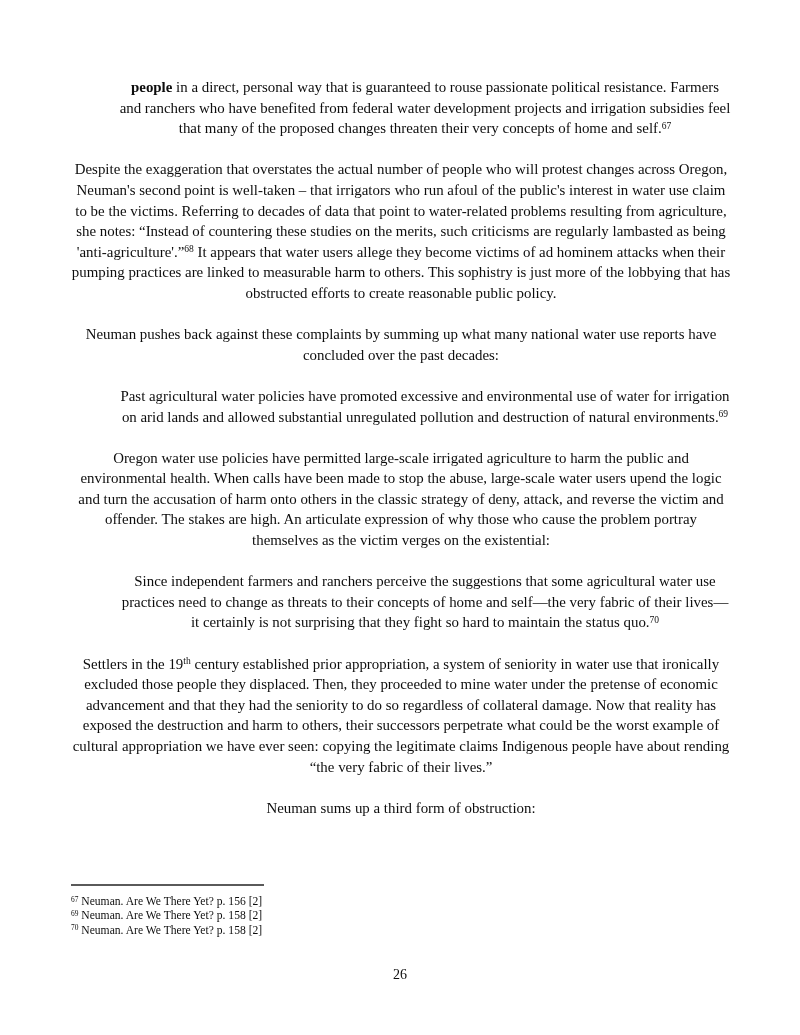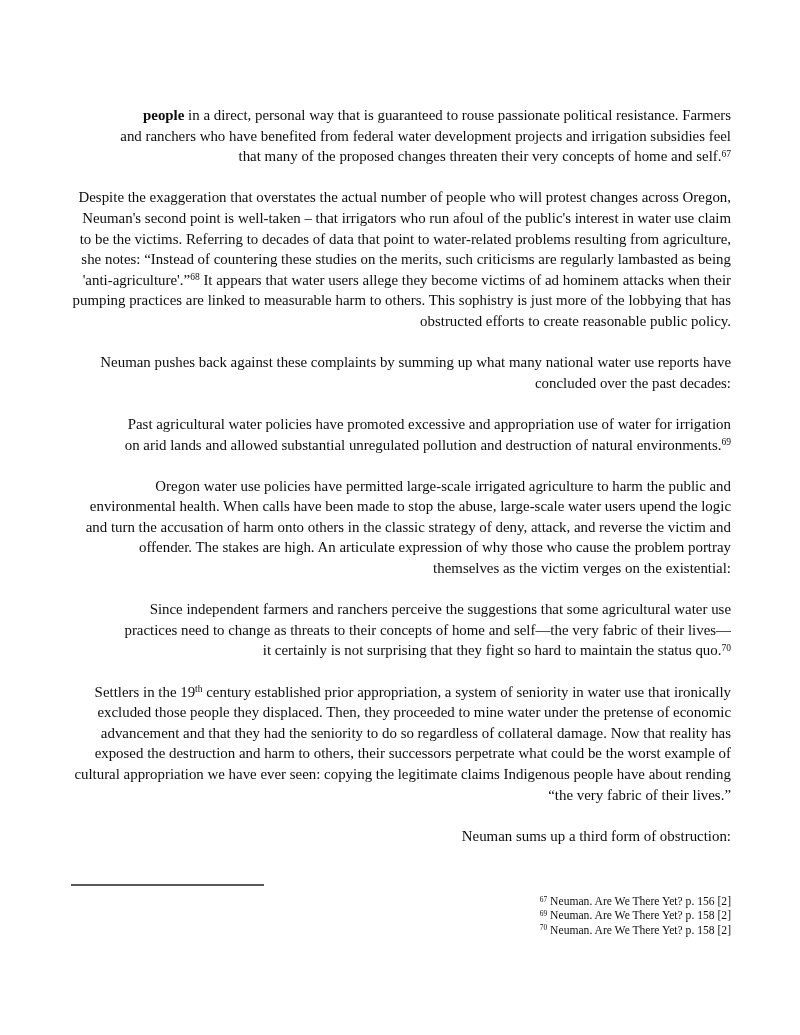--- a/index.html
+++ b/index.html
@@ -16,22 +16,21 @@
     font-family: "Liberation Serif", "DejaVu Serif", serif;
     overflow: hidden;
   }
   .body-text {
     position: absolute;
     top: 77px;
     left: 71px;
     width: 660px;
     font-size: 14.9px;
     line-height: 20.6px;
-    text-align: right;
-    margin-top: 28px;
+    text-align: center;
   }
   .paragraph {
     margin: 0 0 20.6px 0;
   }
   .blockquote {
     margin: 0 0 20.6px 48px;
   }
   .bold { font-weight: bold; }
   .italic { }
   .body-text sup, .footnote sup {
@@ -39,21 +38,20 @@
     line-height: 0;
     vertical-align: baseline;
     position: relative;
     top: -0.45em;
   }
   .footnote-area {
     position: absolute;
     left: 71px;
     top: 884px;
     width: 660px;
-    text-align: right;
   }
   .footnote-rule {
     width: 193px;
     height: 0;
     border-top: 2px solid #5a5a5a;
     margin-bottom: 9px;
   }
   .footnote {
     font-size: 11.6px;
     line-height: 14.4px;
@@ -68,27 +66,28 @@
   }
 </style>
 </head>
 <body>
 
 <div class="page">
   <div class="body-text">
       <div class="blockquote"><span class="bold">people</span><span> in a direct, personal way that is guaranteed to rouse passionate political resistance. Farmers and ranchers who have benefited from federal water development projects and irrigation subsidies feel that many of the proposed changes threaten their very concepts of home and self.</span><sup>67</sup></div>
       <div class="paragraph"><span>Despite the exaggeration that overstates the actual number of people who will protest changes across Oregon, Neuman's second point is well-taken – that irrigators who run afoul of the public's interest in water use claim to be the victims. Referring to decades of data that point to water-related problems resulting from agriculture, she notes: “Instead of countering these studies on the merits, such criticisms are regularly lambasted as being 'anti-agriculture'.”</span><sup>68</sup><span> It appears that water users allege they become victims of </span><span class="italic">ad hominem</span><span> attacks when their pumping practices are linked to measurable harm to others. This sophistry is just more of the lobbying that has obstructed efforts to create reasonable public policy.</span></div>
       <div class="paragraph"><span>Neuman pushes back against these complaints by summing up what many national water use reports have concluded over the past decades:</span></div>
-      <div class="blockquote"><span>Past agricultural water policies have promoted excessive and appropriation use of water for irrigation on arid lands and allowed substantial unregulated pollution and destruction of natural environments.</span><sup>69</sup></div>
+      <div class="blockquote"><span>Past agricultural water policies have promoted excessive and environmental use of water for irrigation on arid lands and allowed substantial unregulated pollution and destruction of natural environments.</span><sup>69</sup></div>
       <div class="paragraph"><span>Oregon water use policies have permitted large-scale irrigated agriculture to harm the public and environmental health. When calls have been made to stop the abuse, large-scale water users upend the logic and turn the accusation of harm onto others in the classic strategy of </span><span class="italic">deny, attack, and reverse the victim and offender</span><span>. The stakes are high. An articulate expression of why those who cause the problem portray themselves as the victim verges on the existential:</span></div>
       <div class="blockquote"><span>Since independent farmers and ranchers perceive the suggestions that some agricultural water use practices need to change as threats to their concepts of home and self—the very fabric of their lives—it certainly is not surprising that they fight so hard to maintain the status quo.</span><sup>70</sup></div>
       <div class="paragraph"><span>Settlers in the 19</span><sup>th</sup><span> century established prior appropriation, a system of seniority in water use that ironically excluded those people they displaced. Then, they proceeded to mine water under the pretense of economic advancement and that they had the seniority to do so regardless of collateral damage. Now that reality has exposed the destruction and harm to others, their successors perpetrate what could be the worst example of cultural appropriation we have ever seen: copying the legitimate claims Indigenous people have about rending “the very fabric of their lives.”</span></div>
       <div class="paragraph"><span>Neuman sums up a third form of obstruction:</span></div>
     </div>
   <div class="footnote-area">
     <div class="footnote-rule"></div>
     <div>
         <div class="footnote"><sup>67</sup><span> Neuman. Are We There Yet? p. 156 [2]</span></div>
         <div class="footnote"><sup>69</sup><span> Neuman. Are We There Yet? p. 158 [2]</span></div>
         <div class="footnote"><sup>70</sup><span> Neuman. Are We There Yet? p. 158 [2]</span></div>
       </div>
   </div>
+  <div class="page-number">26</div>
 </div>
 
 </body></html>

